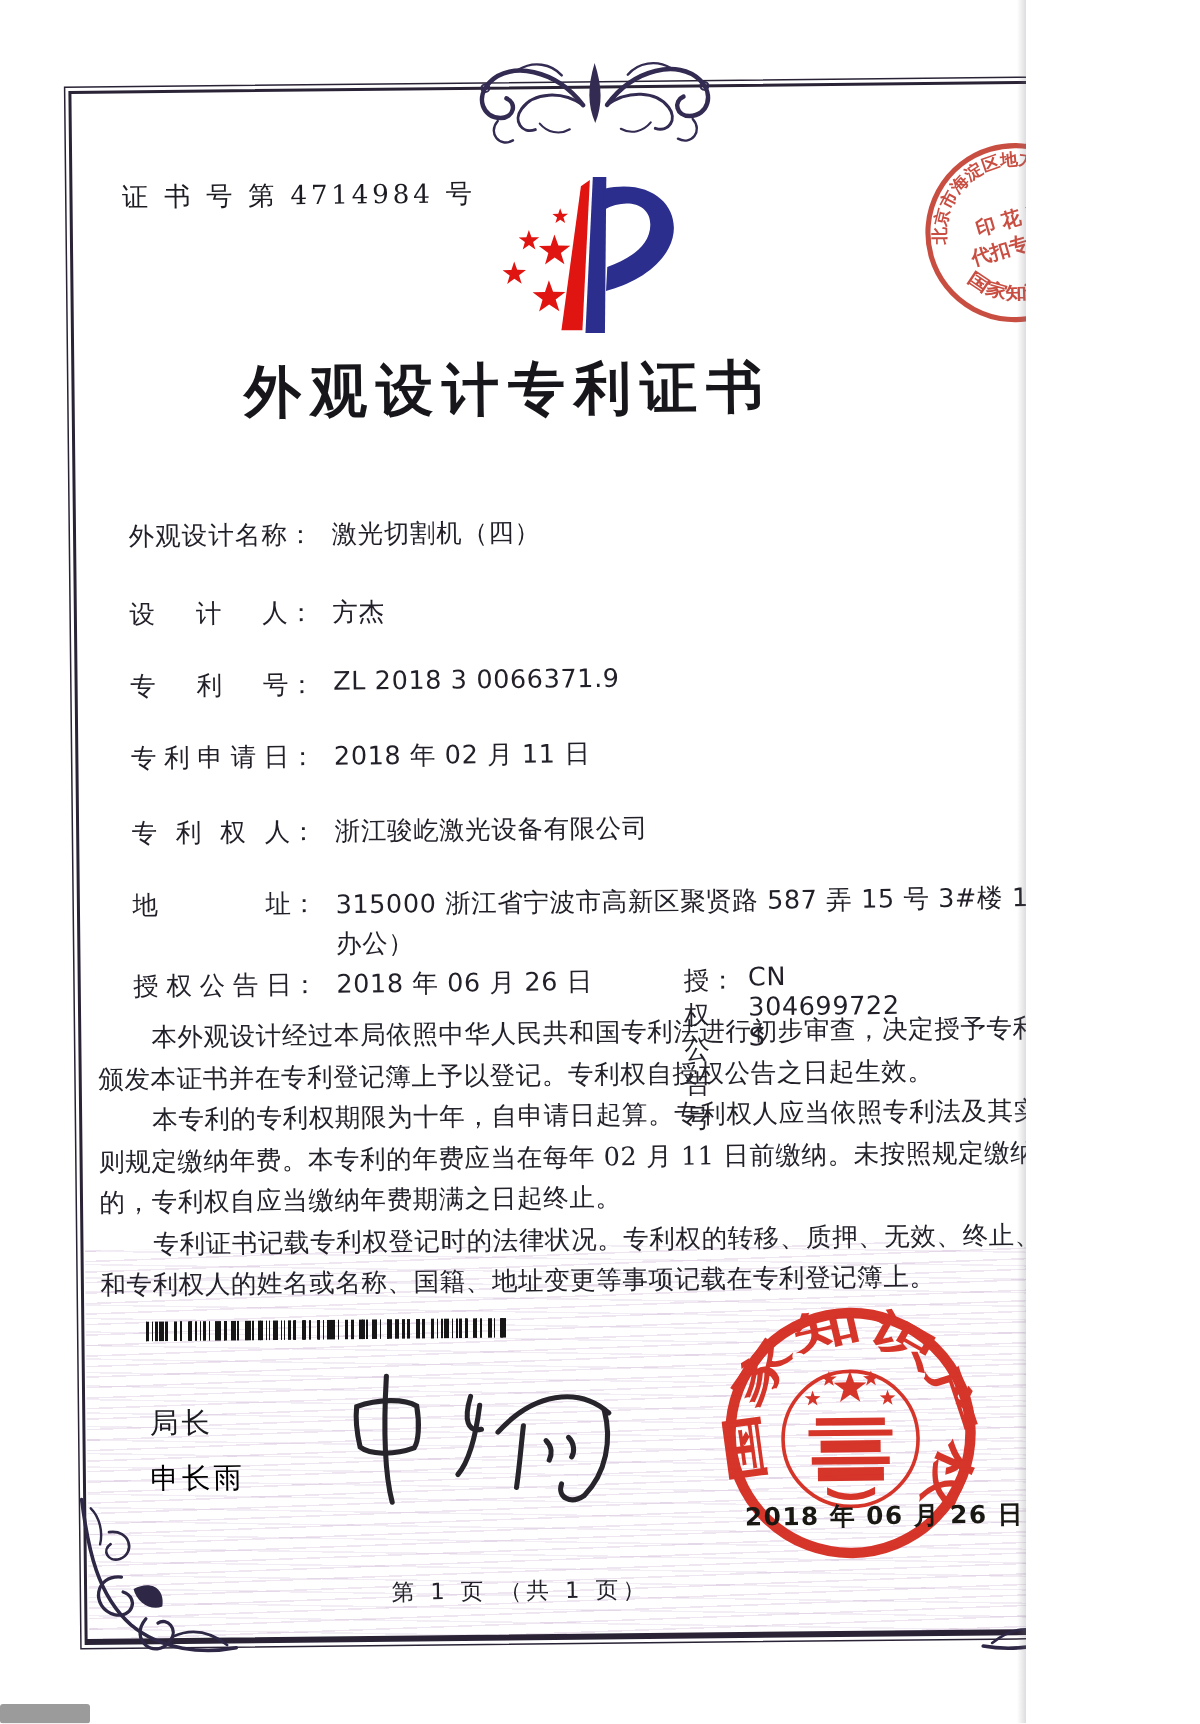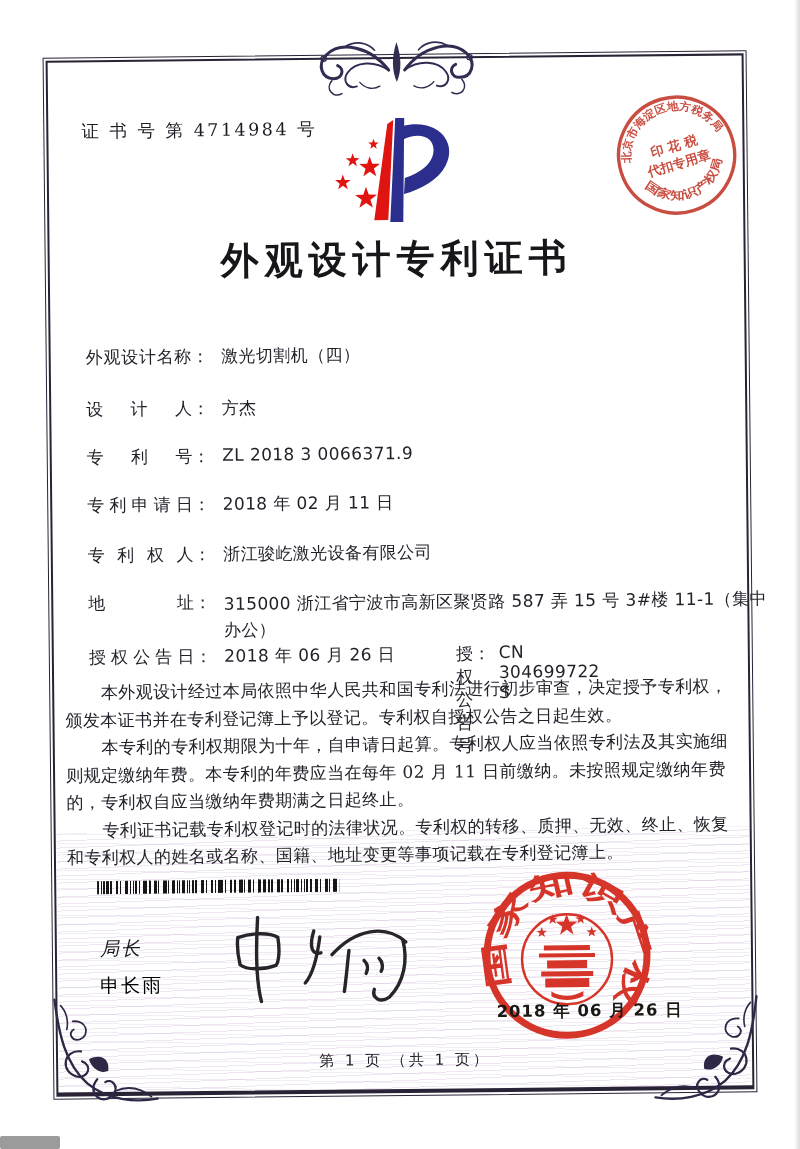--- a/index.html
+++ b/index.html
@@ -1,17 +1,17 @@
 <!DOCTYPE html>
 <html><head>
 <meta charset="utf-8">
 <style>
   html,body{margin:0;padding:0;}
   body{font-family:"DejaVu Sans",sans-serif;background:#ffffff;}
-  .page{position:relative;width:800px;height:1149px;background:#ffffff;overflow:hidden;}
+  .page{position:relative;width:684px;height:1149px;background:#ffffff;overflow:hidden;}
   .sheet{position:absolute;inset:0;transform:rotate(-0.6deg);transform-origin:400px 575px;}
 
   
   .frame{position:absolute;left:48px;top:54px;width:704px;height:1042px;
          border:1.6px solid #2a2336;box-sizing:border-box;}
   .frame::before{content:"";position:absolute;inset:2px;border:2.2px solid #2a2336;
          border-bottom-width:4px;}
 
   
   .guilloche{position:absolute;left:54px;top:830px;width:692px;height:262px;
@@ -42,21 +42,21 @@
   .bodytext p{margin:0;text-indent:2.1em;}
 
   .barcode{position:absolute;left:94px;top:878px;width:242px;height:13px;
     background-image:
       repeating-linear-gradient(90deg,#161616 0 2px,rgba(0,0,0,0) 2px 4px,#161616 4px 5px,
         rgba(0,0,0,0) 5px 9px,#161616 9px 12px,rgba(0,0,0,0) 12px 14px,#161616 14px 15px,
         rgba(0,0,0,0) 15px 19px),
       repeating-linear-gradient(90deg,#161616 0 1px,rgba(0,0,0,0) 1px 6px,#161616 6px 8px,
         rgba(0,0,0,0) 8px 13px,#161616 13px 14px,rgba(0,0,0,0) 14px 23px);}
 
-  .signer-title{position:absolute;left:96px;top:933px;font-size:19px;color:#1d1b22;letter-spacing:2px;font-style:italic;}
+  .signer-title{position:absolute;left:96px;top:933px;font-size:19px;color:#1d1b22;letter-spacing:2px;}
   .signer-name{position:absolute;left:96px;top:970px;font-size:19px;color:#000000;letter-spacing:2px;}
   .signature{position:absolute;left:212px;top:902px;width:210px;height:110px;}
 
   .seal{position:absolute;left:477px;top:871px;width:172px;height:172px;}
   .seal-date{position:absolute;left:492px;top:1002px;font-size:16.5px;font-weight:600;
              letter-spacing:1px;color:#191813;z-index:7;}
   .tax-stamp{position:absolute;left:618px;top:95px;width:126px;height:126px;transform:rotate(-16deg);}
 
   .footer{position:absolute;left:0;right:0;top:1051px;text-align:center;font-size:15px;
           letter-spacing:3px;color:#23212a;}

